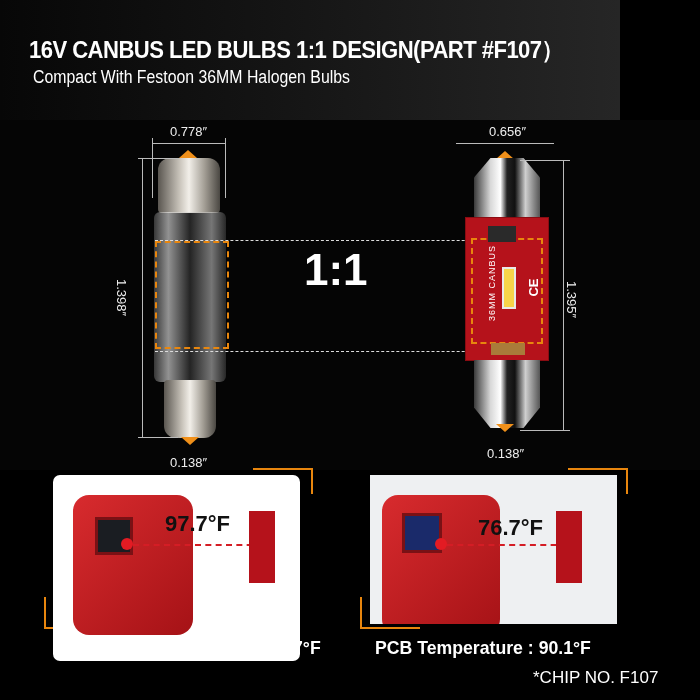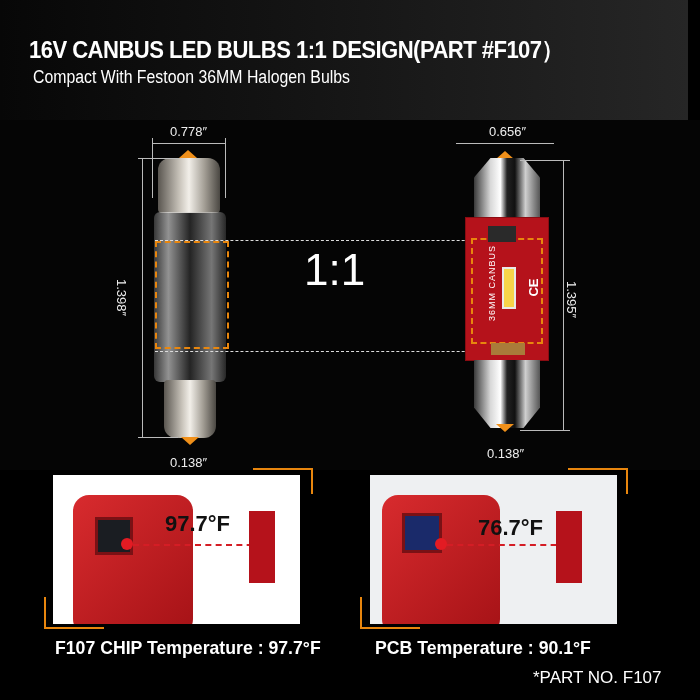--- a/index.html
+++ b/index.html
@@ -1,36 +1,36 @@
 <!DOCTYPE html>
 <html><head>
 <meta charset="utf-8">
 <style>
   * { margin:0; padding:0; box-sizing:border-box; }
   html, body { width:700px; height:700px; background:#000; overflow:hidden; }
   body { position:relative; font-family:"Liberation Sans", sans-serif; color:#fff; }
-  .header { position:absolute; left:0; top:0; width:688px; height:120px;
+  .header { position:absolute; left:0; top:0; width:620px; height:120px;
     background:linear-gradient(90deg,#070707 0%,#131313 40%,#262626 100%); }
   .title { position:absolute; left:29px; top:34px; font-size:24px; font-weight:bold; letter-spacing:-0.6px; transform:scaleX(0.92); transform-origin:left; white-space:nowrap; }
   .subtitle { position:absolute; left:33px; top:67px; font-size:18px; transform:scaleX(0.88); transform-origin:left; white-space:nowrap; }
   .main { position:absolute; left:0; top:120px; width:700px; height:350px; background:#050505; }
   .dim { position:absolute; font-size:13px; color:#eee; white-space:nowrap; }
   .vline { position:absolute; width:1px; background:#bbb; }
   .hline { position:absolute; height:1px; background:#bbb; }
   .dash-h { position:absolute; height:0; border-top:1.5px dashed #ddd; }
   .orange-box { position:absolute; border:2px dashed #e8860e; }
   .tip { position:absolute; width:0; height:0; border-left:9px solid transparent; border-right:9px solid transparent; }
   .tip.up { border-bottom:8px solid #f0901a; }
   .tip.down { border-top:8px solid #f0901a; }
   .cap { position:absolute; background:linear-gradient(90deg,#5a5650 0%,#c9c4bb 35%,#f2efe9 50%,#a39e95 75%,#4a4742 100%); border-radius:12px 12px 4px 4px; }
   .cap.bottom { border-radius:4px 4px 12px 12px; }
   .glass { position:absolute; background:linear-gradient(90deg,rgba(150,150,150,0.35) 0%,rgba(240,240,240,0.6) 20%,rgba(160,160,160,0.2) 50%,rgba(230,230,230,0.5) 80%,rgba(120,120,120,0.3) 100%); border-radius:6px; }
   .led-cap { position:absolute; background:linear-gradient(90deg,#3a3a3a 0%,#d8d8d8 25%,#fff 40%,#222 50%,#111 62%,#cfcfcf 78%,#555 100%); }
   .pcb { position:absolute; background:#b5121b; border:1px solid #8a0c12; }
-  .ratio { position:absolute; left:304px; top:270px; font-size:44px; font-weight:normal; transform:translateY(-50%); }
+  .ratio { position:absolute; left:304px; top:270px; font-size:44px; font-weight:bold; transform:translateY(-50%); }
   .panel { position:absolute; background:#fff; overflow:hidden; }
   .corner { position:absolute; border-color:#e8860e; border-style:solid; }
   .caption { position:absolute; font-size:19px; font-weight:bold; white-space:nowrap; transform:scaleX(0.93); transform-origin:left; }
   .temp-label { position:absolute; font-size:22px; font-weight:bold; color:#111; white-space:nowrap; }
   .gun { position:absolute; background:linear-gradient(135deg,#d82b2e,#a51216); border-radius:16px; }
   .screen { position:absolute; background:#1a1d22; border:3px solid #7a1115; }
   .dot { position:absolute; width:12px; height:12px; background:#e31b23; border-radius:50%; }
   .laser { position:absolute; height:0; border-top:2px dashed #d41d25; }
   .part-no { position:absolute; left:533px; top:668px; font-size:17px; white-space:nowrap; }
 </style>
@@ -85,21 +85,21 @@
   <div class="vline" style="left:563px;top:160px;height:270px;"></div>
   <div class="hline" style="left:520px;top:160px;width:50px;"></div>
   <div class="hline" style="left:520px;top:430px;width:50px;"></div>
   <div class="dim" style="left:553px;top:292px;transform:rotate(90deg);transform-origin:center;">1.395″</div>
   <div class="dim" style="left:487px;top:446px;">0.138″</div>
 </div>
 
 <div>
   <div class="corner" style="left:253px;top:468px;width:60px;height:26px;border-width:2px 2px 0 0;"></div>
   <div class="corner" style="left:44px;top:597px;width:60px;height:32px;border-width:0 0 2px 2px;"></div>
-  <div class="panel" style="left:53px;top:475px;width:247px;height:149px;">
+  <div class="panel" style="left:53px;top:475px;width:247px;height:186px;border-radius:7px;">
     <div class="gun" style="left:20px;top:20px;width:120px;height:140px;"></div>
     <div class="screen" style="left:42px;top:42px;width:38px;height:38px;"></div>
     <div class="dot" style="left:68px;top:63px;"></div>
     <div class="laser" style="left:80px;top:69px;width:130px;"></div>
     <div class="dot" style="left:203px;top:63px;"></div>
     <div style="position:absolute;left:196px;top:36px;width:26px;height:72px;background:#b5121b;"></div>
     <div class="temp-label" style="left:112px;top:36px;">97.7°F</div>
   </div>
   <div class="caption" style="left:55px;top:637px;">F107 CHIP Temperature : 97.7°F</div>
 </div>
@@ -112,13 +112,13 @@
     <div class="screen" style="left:32px;top:38px;width:40px;height:40px;background:#1a2a6a;"></div>
     <div class="dot" style="left:65px;top:63px;"></div>
     <div class="laser" style="left:77px;top:69px;width:120px;"></div>
     <div class="dot" style="left:190px;top:63px;"></div>
     <div style="position:absolute;left:186px;top:36px;width:26px;height:72px;background:#b5121b;"></div>
     <div class="temp-label" style="left:108px;top:40px;">76.7°F</div>
   </div>
   <div class="caption" style="left:375px;top:637px;">PCB Temperature : 90.1°F</div>
 </div>
 
-<div class="part-no">*PART NO. F107</div>
+<div class="part-no">*CHIP NO. F107</div>
 
 </body></html>

